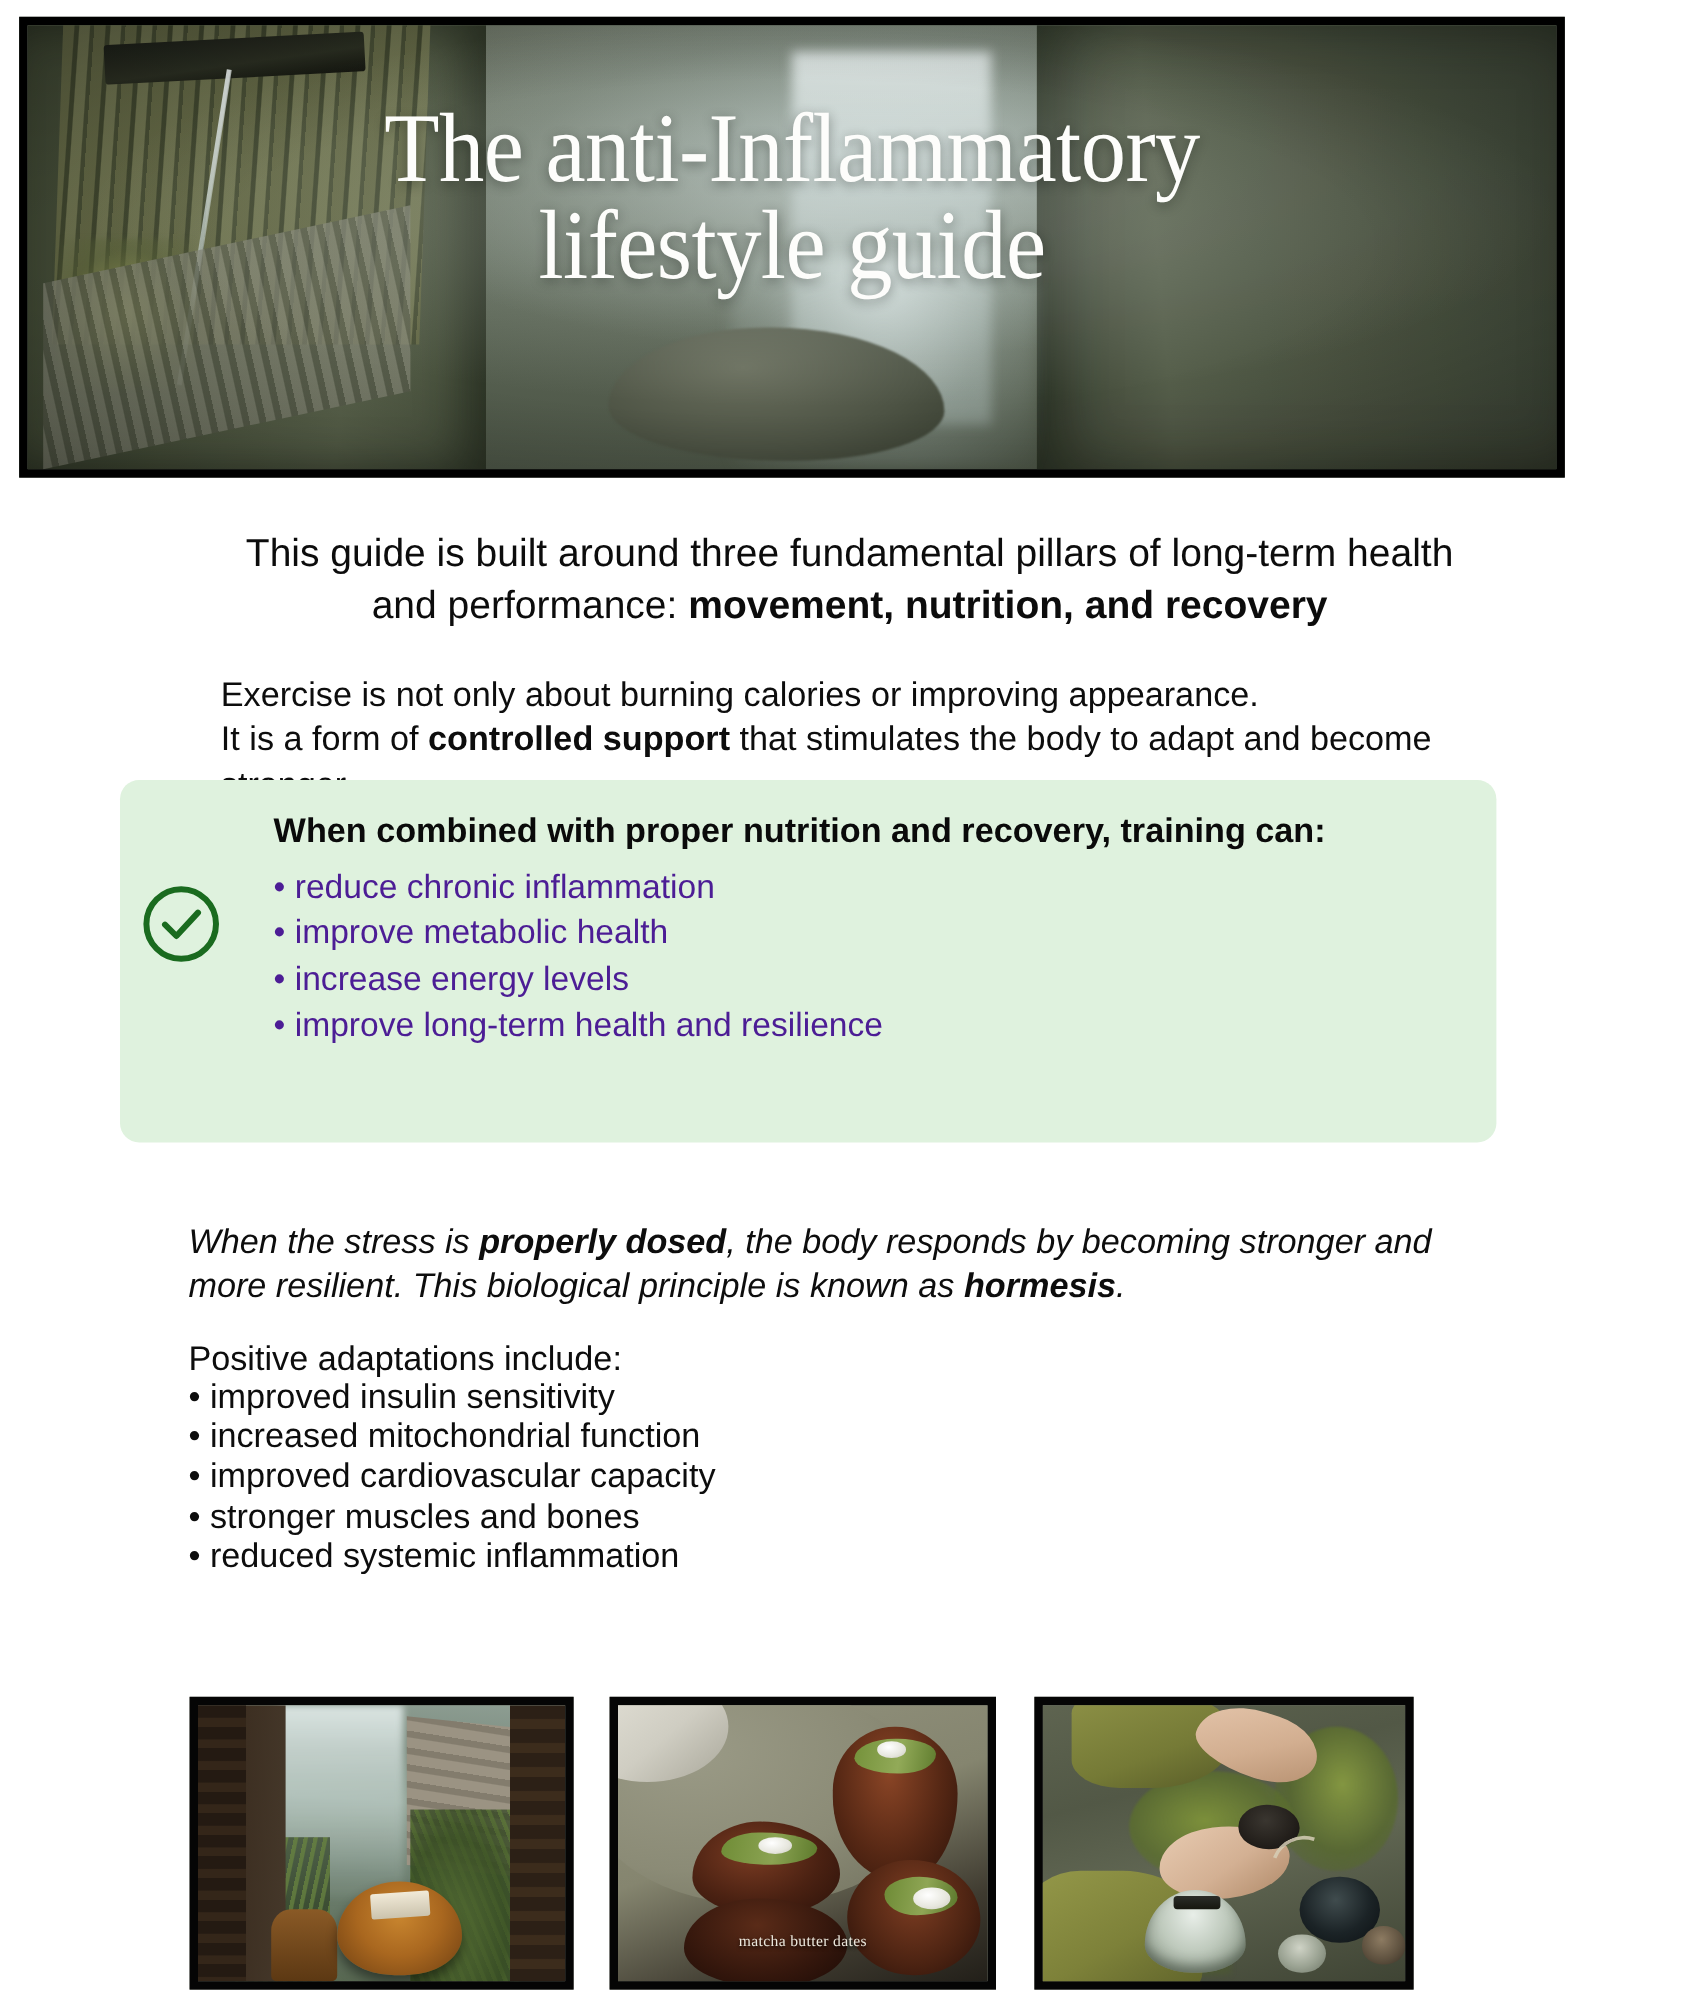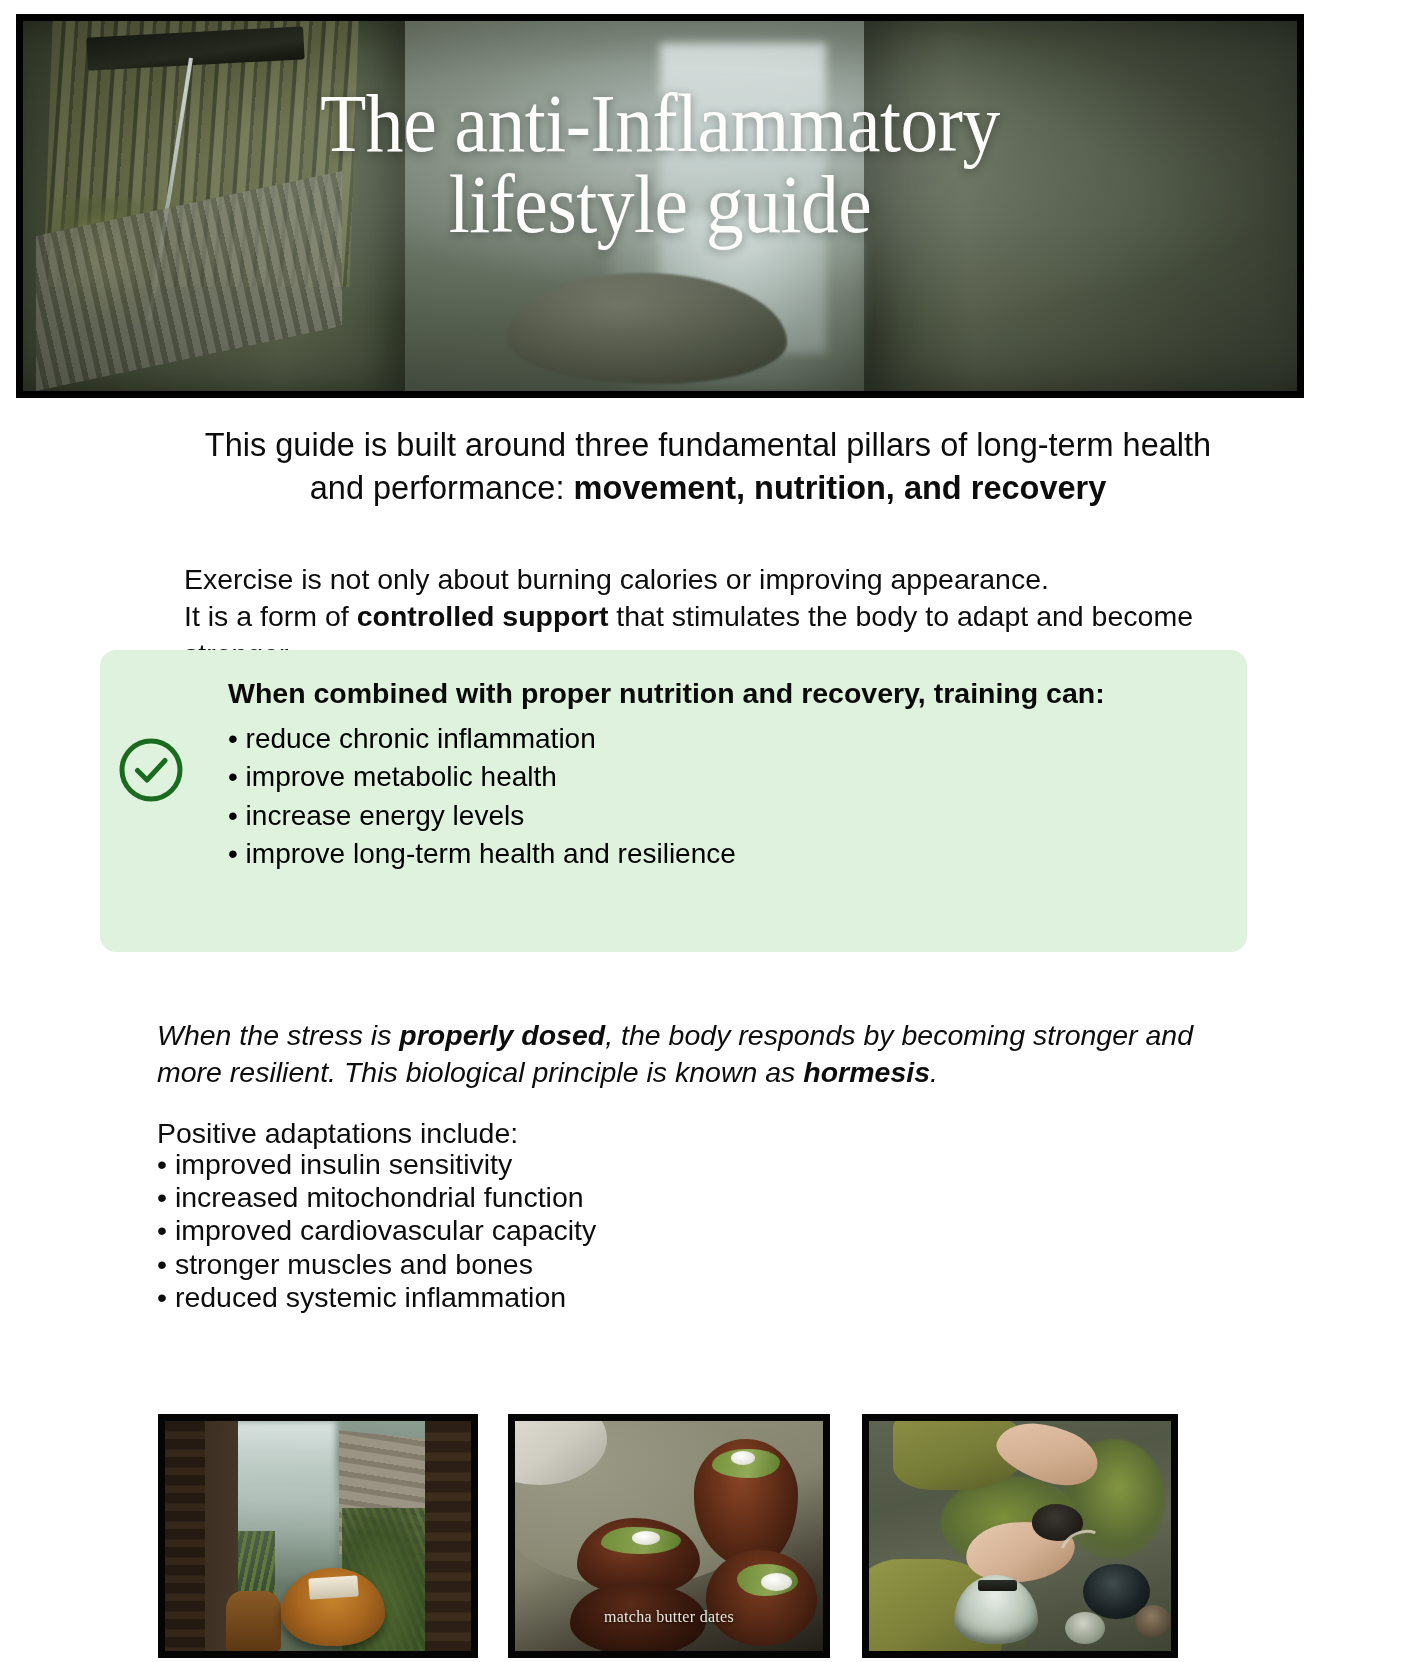--- a/index.html
+++ b/index.html
@@ -143,21 +143,21 @@
     font-weight: bold;
     letter-spacing: 2.3px;
     text-shadow: 0 1px 6px rgba(20,24,18,.45);
   }
 
   
   .content { position: absolute; left: 0; top: 398px; width: 1416px; }
 
   .intro {
     width: 1020px;
-    margin: 0 auto;
+    margin: 16px auto;
     padding-top: 26px;
     text-align: center;
     font-size: 32.5px;
     line-height: 1.31;
     color: #0c0c0c;
   }
   .intro b { font-weight: bold; }
 
   .para {
     position: absolute;
@@ -199,21 +199,21 @@
     font-size: 28.5px;
     font-weight: bold;
     color: #0a0a0a;
     line-height: 1.2;
     margin-bottom: 10px;
   }
   .callout-list { list-style: none; margin: 0; padding: 0; }
   .callout-list li {
     font-size: 28px;
     line-height: 1.365;
-    color: #000000;
+    color: #4c1d95;
     white-space: nowrap;
   }
 
   .p-hormesis { top: 590px; font-style: italic; }
   .p-positive { top: 688px; }
 
   .adapt-list {
     position: absolute;
     left: 157px;
     top: 750px;
@@ -365,21 +365,21 @@
   }
   .p2-crumb-1 { left: 38%; top: 48%; width: 9%;  height: 6%; }
   .p2-crumb-2 { left: 70%; top: 13%; width: 8%;  height: 6%; }
   .p2-crumb-3 { left: 80%; top: 66%; width: 10%; height: 8%; }
   .p2-caption {
     position: absolute;
     left: 0; right: 0;
     bottom: 11%;
     text-align: center;
     font-family: "Liberation Serif", "DejaVu Serif", serif;
-    font-size: 16px;
+    font-size: 13px;
     color: #ece8dd;
     letter-spacing: .3px;
     text-shadow: 0 1px 3px rgba(0,0,0,.75);
   }
 
   
   .p3-rock {
     position: absolute; inset: 0;
     background:
       linear-gradient(165deg, #5e6450 0%, #525846 30%, #616753 55%, #3f4434 100%);

